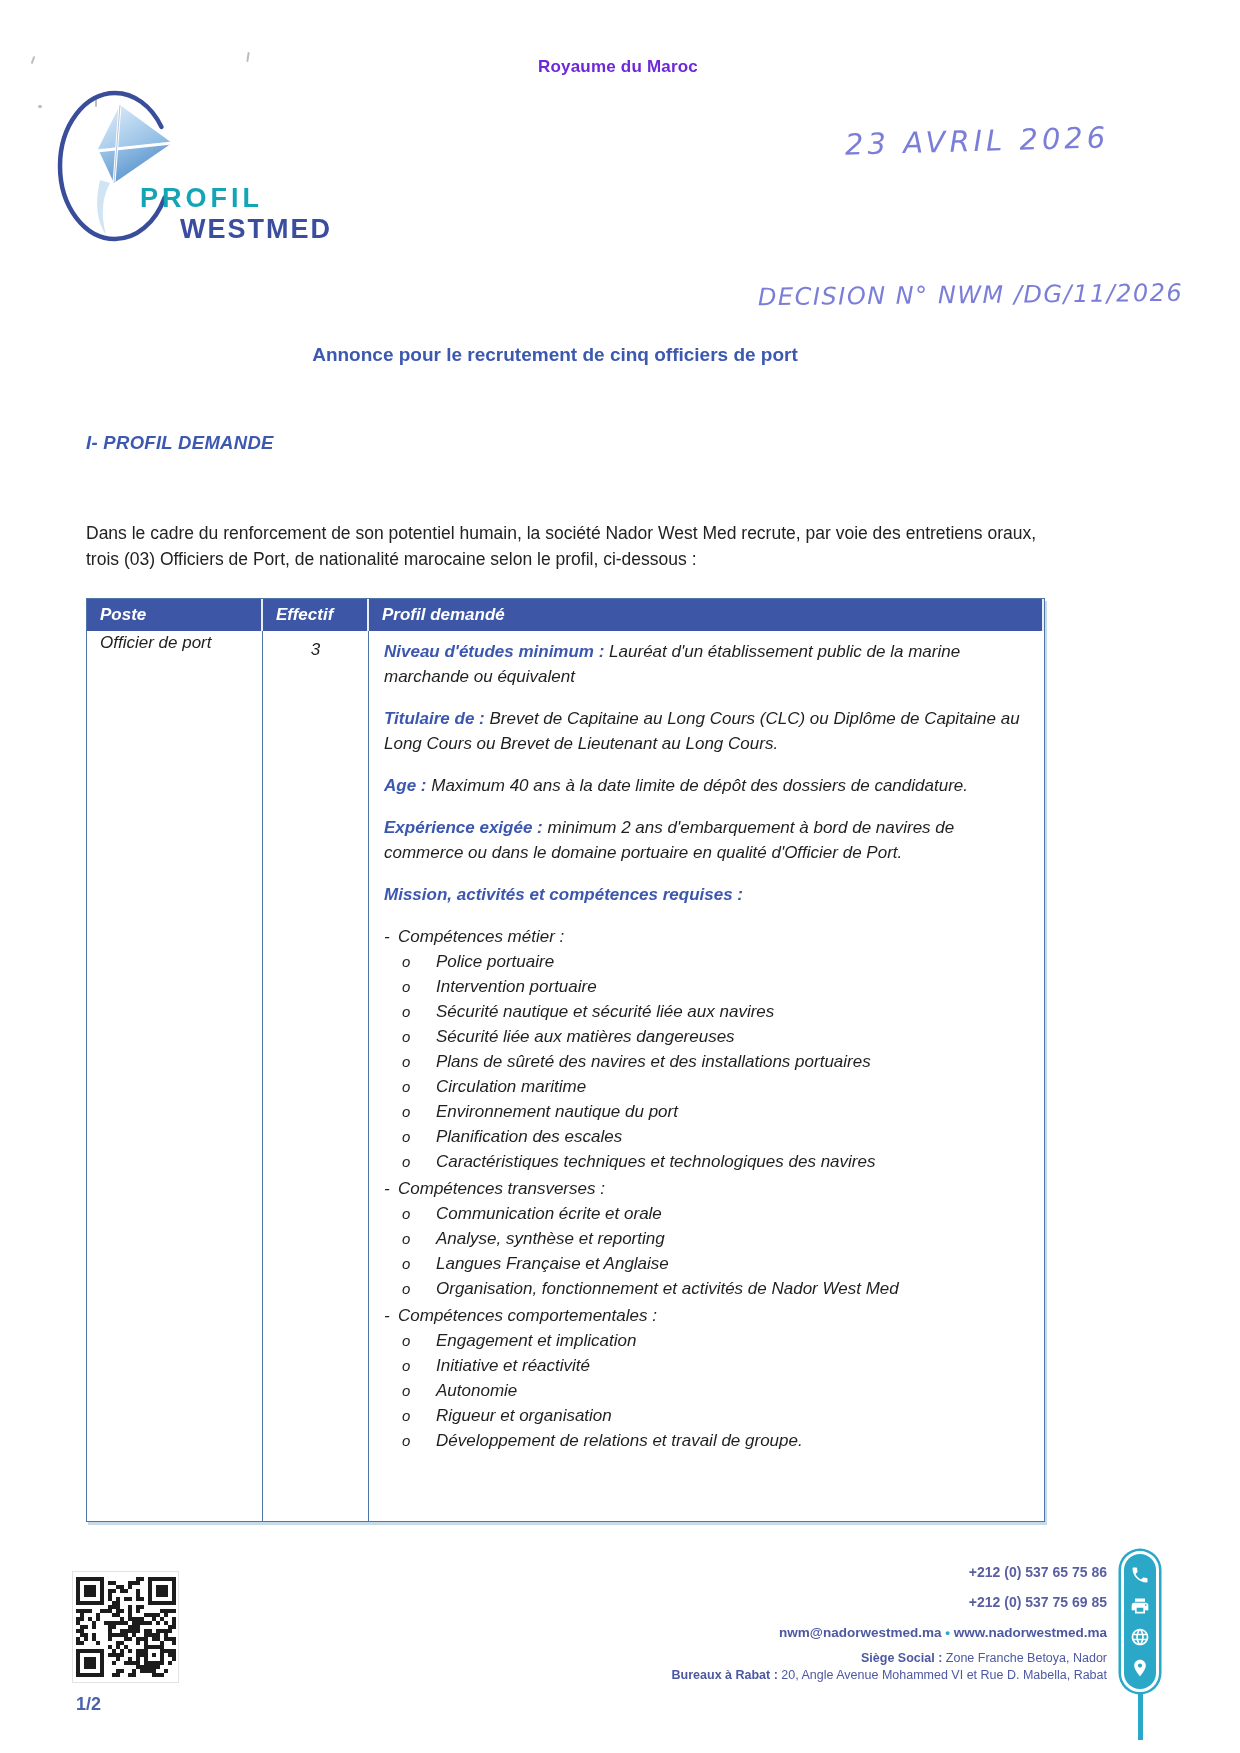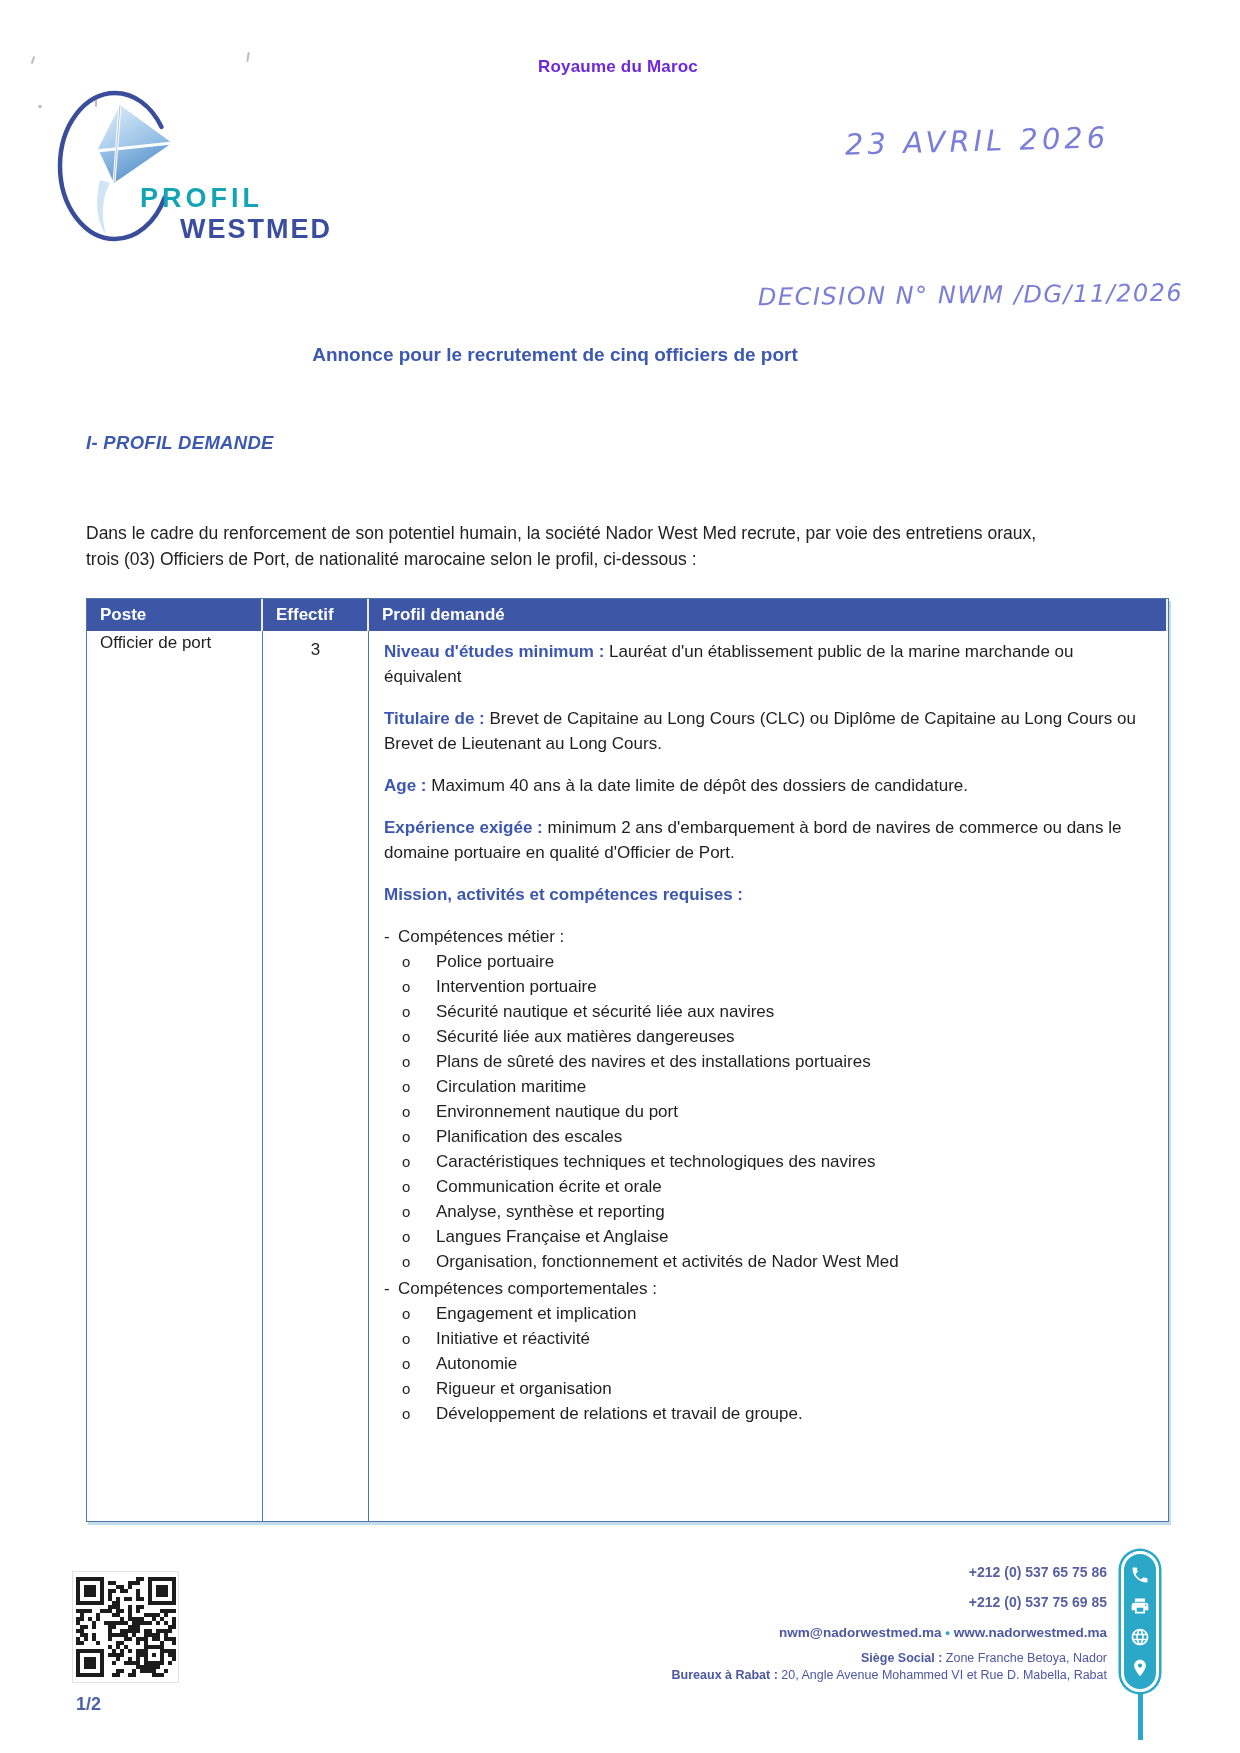--- a/index.html
+++ b/index.html
@@ -23,23 +23,23 @@
   
   .hw{color:#7b7ed8;font-family:"DejaVu Sans", sans-serif;font-style:italic;}
   .hw-date{left:845px;top:124px;font-size:29px;letter-spacing:4px;transform:rotate(-1.6deg);}
   .hw-decision{left:758px;top:281px;font-size:24px;letter-spacing:1.5px;transform:rotate(-.6deg);white-space:nowrap;}
 
   .doc-title{left:170px;top:344px;width:770px;text-align:center;font-size:19px;font-weight:bold;color:#3c58b0;}
   .section-heading{left:86px;top:432px;font-size:18.5px;font-weight:bold;font-style:italic;color:#3c58b0;letter-spacing:.3px;}
   .intro{left:86px;top:520px;width:958px;font-size:17.5px;line-height:26px;color:#222;}
 
   
-  .doc-table{left:86px;top:598px;width:1083px;height:924px;
+  .doc-table{left:86px;top:598px;width:959px;height:924px;
     border:1.5px solid #4f74a6;box-shadow:2px 3px 0 rgba(150,190,215,.55);
-    display:grid;grid-template-columns:176px 106px 1fr;grid-template-rows:32px 1fr;box-sizing:border-box;}
+    display:grid;grid-template-columns:176px 106px 1fr;grid-template-rows:32px 1fr;box-sizing:border-box;font-style:italic;}
   .th{background:#3d56a6;color:#fff;font-weight:bold;font-size:17px;display:flex;align-items:center;
       padding-left:13px;border-right:2px solid #e8eef6;box-sizing:border-box;}
   .th:last-child{border-right:none;}
   .td{border-right:1.5px solid #4f74a6;box-sizing:border-box;font-size:17px;}
   .td:last-child{border-right:none;}
   .td-poste{padding:2px 6px 0 13px;}
   .td-effectif{padding-top:9px;text-align:center;}
   .td-profil{padding:8px 16px 0 15px;line-height:25px;}
   .crit{margin:0 0 17px 0;}
   .lead{color:#3c57b0;font-weight:bold;}
@@ -141,20 +141,21 @@
     <div class="o-line"><span class="ob">o</span><span>Police portuaire</span></div>
     <div class="o-line"><span class="ob">o</span><span>Intervention portuaire</span></div>
     <div class="o-line"><span class="ob">o</span><span>Sécurité nautique et sécurité liée aux navires</span></div>
     <div class="o-line"><span class="ob">o</span><span>Sécurité liée aux matières dangereuses</span></div>
     <div class="o-line"><span class="ob">o</span><span>Plans de sûreté des navires et des installations portuaires</span></div>
     <div class="o-line"><span class="ob">o</span><span>Circulation maritime</span></div>
     <div class="o-line"><span class="ob">o</span><span>Environnement nautique du port</span></div>
     <div class="o-line"><span class="ob">o</span><span>Planification des escales</span></div>
     <div class="o-line"><span class="ob">o</span><span>Caractéristiques techniques et technologiques des navires</span></div>
 
+    <div class="dash-line"><span class="dash">-</span><span>Compétences transverses :</span></div>
     <div class="o-line"><span class="ob">o</span><span>Communication écrite et orale</span></div>
     <div class="o-line"><span class="ob">o</span><span>Analyse, synthèse et reporting</span></div>
     <div class="o-line"><span class="ob">o</span><span>Langues Française et Anglaise</span></div>
     <div class="o-line"><span class="ob">o</span><span>Organisation, fonctionnement et activités de Nador West Med</span></div>
 
     <div class="dash-line"><span class="dash">-</span><span>Compétences comportementales :</span></div>
     <div class="o-line"><span class="ob">o</span><span>Engagement et implication</span></div>
     <div class="o-line"><span class="ob">o</span><span>Initiative et réactivité</span></div>
     <div class="o-line"><span class="ob">o</span><span>Autonomie</span></div>
     <div class="o-line"><span class="ob">o</span><span>Rigueur et organisation</span></div>

